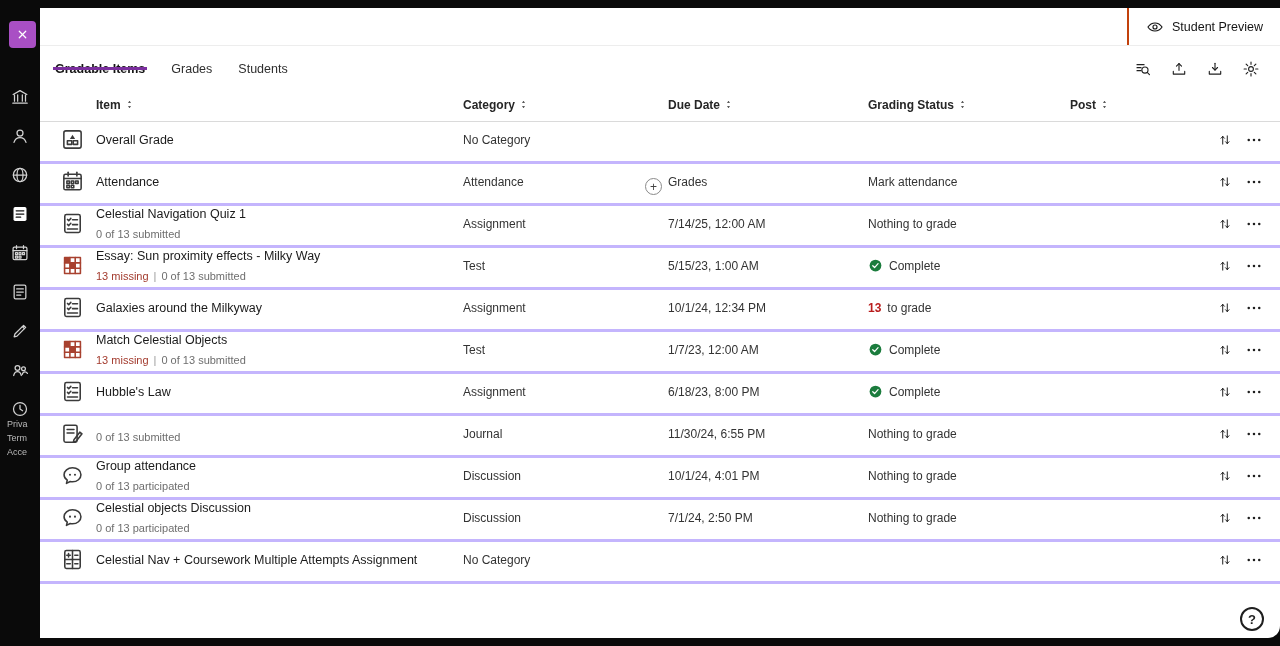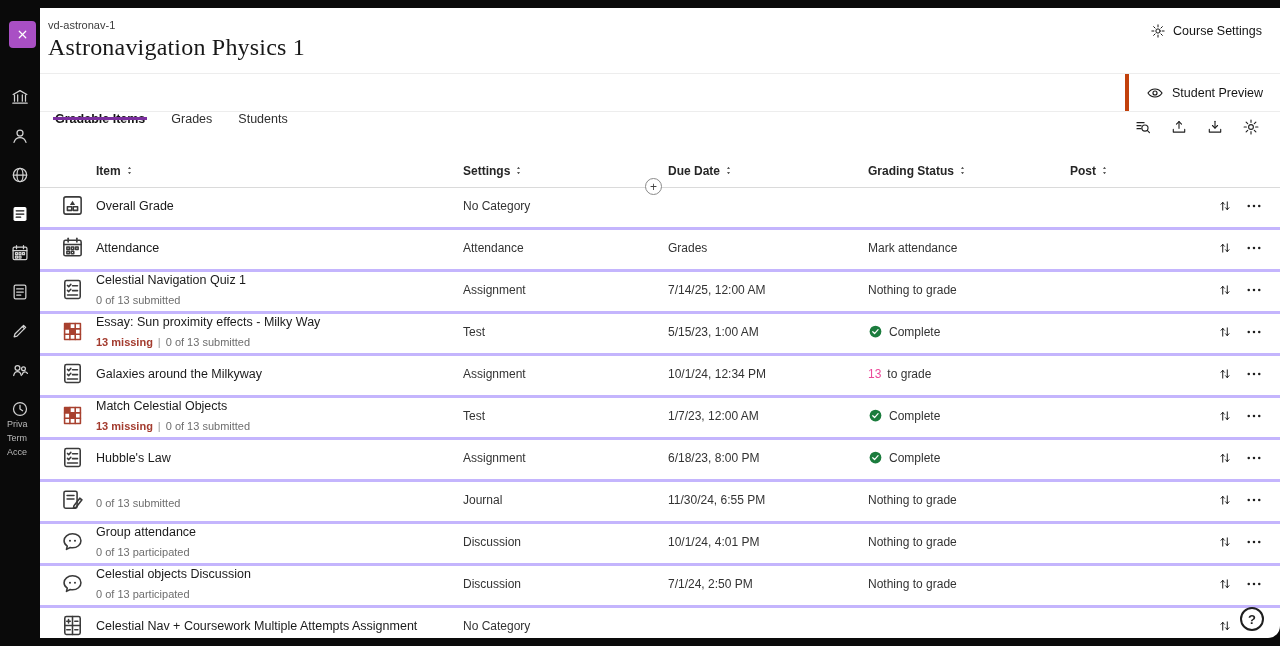--- a/index.html
+++ b/index.html
@@ -26,44 +26,44 @@
   .course-header{display:flex;justify-content:space-between;align-items:flex-start;padding:11px 18px 0 8px;height:66px;border-bottom:1px solid #ededed}
   .course-id{font-size:11px;color:#3c3c3c}
   .course-title{font-family:"Liberation Serif","DejaVu Serif",serif;font-weight:400;font-size:24px;color:#171717;margin-top:3px;letter-spacing:.2px}
   .course-settings{display:flex;align-items:center;gap:7px;font-size:12.5px;color:#141414;margin-top:4px}
 
   .tabs{display:flex;align-items:stretch;height:38px;border-bottom:1px solid #ededed}
   .tab-list{display:flex;align-items:stretch;padding-left:2px}
   .tab{position:relative;padding:0 13px;font-size:12.5px;color:#2f2f2f}
   .tab.active{font-weight:700;color:#141414}
   .tab.active::after{content:"";position:absolute;left:11px;right:11px;bottom:0;height:3px;background:var(--accent,#7b2f9e)}
-  .student-preview{margin-left:auto;display:flex;align-items:center;gap:8px;font-size:12.5px;color:#141414;padding:0 17px;border-left:4px solid #c2410c}
-
-  .subnav{display:flex;align-items:flex-start;height:46px;padding:0 14px 0 2px}
+  .student-preview{margin-left:auto;display:flex;align-items:center;gap:8px;font-size:12.5px;color:#141414;padding:0 17px;border-left:2px solid #c2410c}
+
+  .subnav{display:flex;align-items:center;height:46px;padding:0 14px 0 2px}
   .subtab-list{display:flex;align-items:stretch}
   .subtab{position:relative;padding:0 13px;font-size:12.5px;color:#2f2f2f}
   .subtab.active{font-weight:700;color:#141414}
   .subtab.active::after{content:"";position:absolute;left:11px;right:11px;bottom:6px;height:3px;background:var(--accent,#7b2f9e)}
   .subnav-actions{margin-left:auto;display:flex;align-items:center;gap:6px}
   .tool-btn{width:30px;height:30px;display:flex;align-items:center;justify-content:center;color:#202020;border-radius:4px}
 
   .table-head,.row{display:grid;grid-template-columns:48px 367px 205px 200px 202px 145px 49px;align-items:center;padding:0 16px 4px 8px}
   .table-head{height:30px;border-bottom:1px solid #dadada}
   .hcell{display:flex;align-items:center;gap:3px;font-size:12px;font-weight:700;color:#262626;cursor:pointer}
   .row{height:42px;border-bottom:3px solid #c4b5fd}
   .cell{font-size:12px;color:#333;min-width:0}
   .icon-cell{display:flex;justify-content:center;color:#3a3a3a}
   .icon-cell.red{color:var(--testred,#a8412f)}
   .item-cell{padding-right:10px}
   .item-title{font-size:12.5px;color:#1b1b1b;white-space:nowrap;overflow:hidden;text-overflow:ellipsis;cursor:pointer}
   .item-sub{font-size:11px;color:#6e6e6e;margin-top:7px;white-space:nowrap}
-  .missing{color:var(--missing,#a33b2e);font-weight:700}
+  .missing{color:var(--missing,#a33b2e);font-weight:400}
   .sep{color:#9a9a9a;margin:0 5px}
   .status-cell{display:flex;align-items:center;gap:6px}
-  .status-cell b{font-weight:400;color:#ec4899}
+  .status-cell b{font-weight:700;color:#b91c1c}
   .actions-cell{display:flex;justify-content:space-between;align-items:center}
   .action-btn{width:20px;height:20px;display:flex;align-items:center;justify-content:center;color:#1e1e1e}
 
   .add-col-btn{position:absolute;left:605px;top:170px;width:17px;height:17px;border-radius:50%;background:#fff;
     border:1px solid #8a8a8a;color:#444;font-size:12px;line-height:1;display:flex;align-items:center;justify-content:center;z-index:5}
   .help-btn{position:absolute;right:16px;bottom:7px;width:24px;height:24px;border-radius:50%;background:#fff;
     border:2px solid #1f1f1f;color:#1f1f1f;font-weight:700;font-size:13px;display:flex;align-items:center;justify-content:center;z-index:6}
 </style>
 </head>
 <body>
@@ -153,35 +153,20 @@
     </div>
   <div class="side-footer">
       <a class="side-link">Priva</a>
       <a class="side-link">Term</a>
       <a class="side-link">Acce</a>
     </div>
 </div>
 
 <div class="panel">
 
-  <header class="course-header">
-    <div>
-      <div class="course-id">vd-astronav-1</div>
-      <h1 class="course-title">Astronavigation Physics 1</h1>
-    </div>
-    <button class="course-settings">
-      <span>
-          <svg class="ic ic16" viewBox="0 0 24 24">
-            <circle cx="12" cy="12" r="3.2"></circle>
-            <path d="M12 2.8v3M12 18.2v3M2.8 12h3M18.2 12h3M5.5 5.5l2.1 2.1M16.4 16.4l2.1 2.1M18.5 5.5l-2.1 2.1M7.6 16.4l-2.1 2.1"></path>
-          </svg>
-        </span>
-      <span>Course Settings</span>
-    </button>
-  </header>
 
   <nav class="tabs">
     <button class="student-preview">
       <span>
           <svg class="ic ic18" viewBox="0 0 24 24">
             <path d="M2.6 12S6.2 6.6 12 6.6 21.4 12 21.4 12 17.8 17.4 12 17.4 2.6 12 2.6 12z"></path>
             <circle cx="12" cy="12" r="2.7"></circle>
           </svg>
         </span>
       <span>Student Preview</span>
@@ -230,21 +215,21 @@
   <div class="table-head">
       <div></div>
       <div class="hcell">
         <span>Item</span>
         <svg class="ic ic11" viewBox="0 0 24 24">
           <path d="M12 4.2l3.4 4H8.6z" fill="currentColor" stroke="none"></path>
           <path d="M12 19.8l-3.4-4h6.8z" fill="currentColor" stroke="none"></path>
         </svg>
       </div>
       <div class="hcell">
-        <span>Settings</span>
+        <span>Category</span>
         <svg class="ic ic11" viewBox="0 0 24 24">
           <path d="M12 4.2l3.4 4H8.6z" fill="currentColor" stroke="none"></path>
           <path d="M12 19.8l-3.4-4h6.8z" fill="currentColor" stroke="none"></path>
         </svg>
       </div>
       <div class="hcell">
         <span>Due Date</span>
         <svg class="ic ic11" viewBox="0 0 24 24">
           <path d="M12 4.2l3.4 4H8.6z" fill="currentColor" stroke="none"></path>
           <path d="M12 19.8l-3.4-4h6.8z" fill="currentColor" stroke="none"></path>

